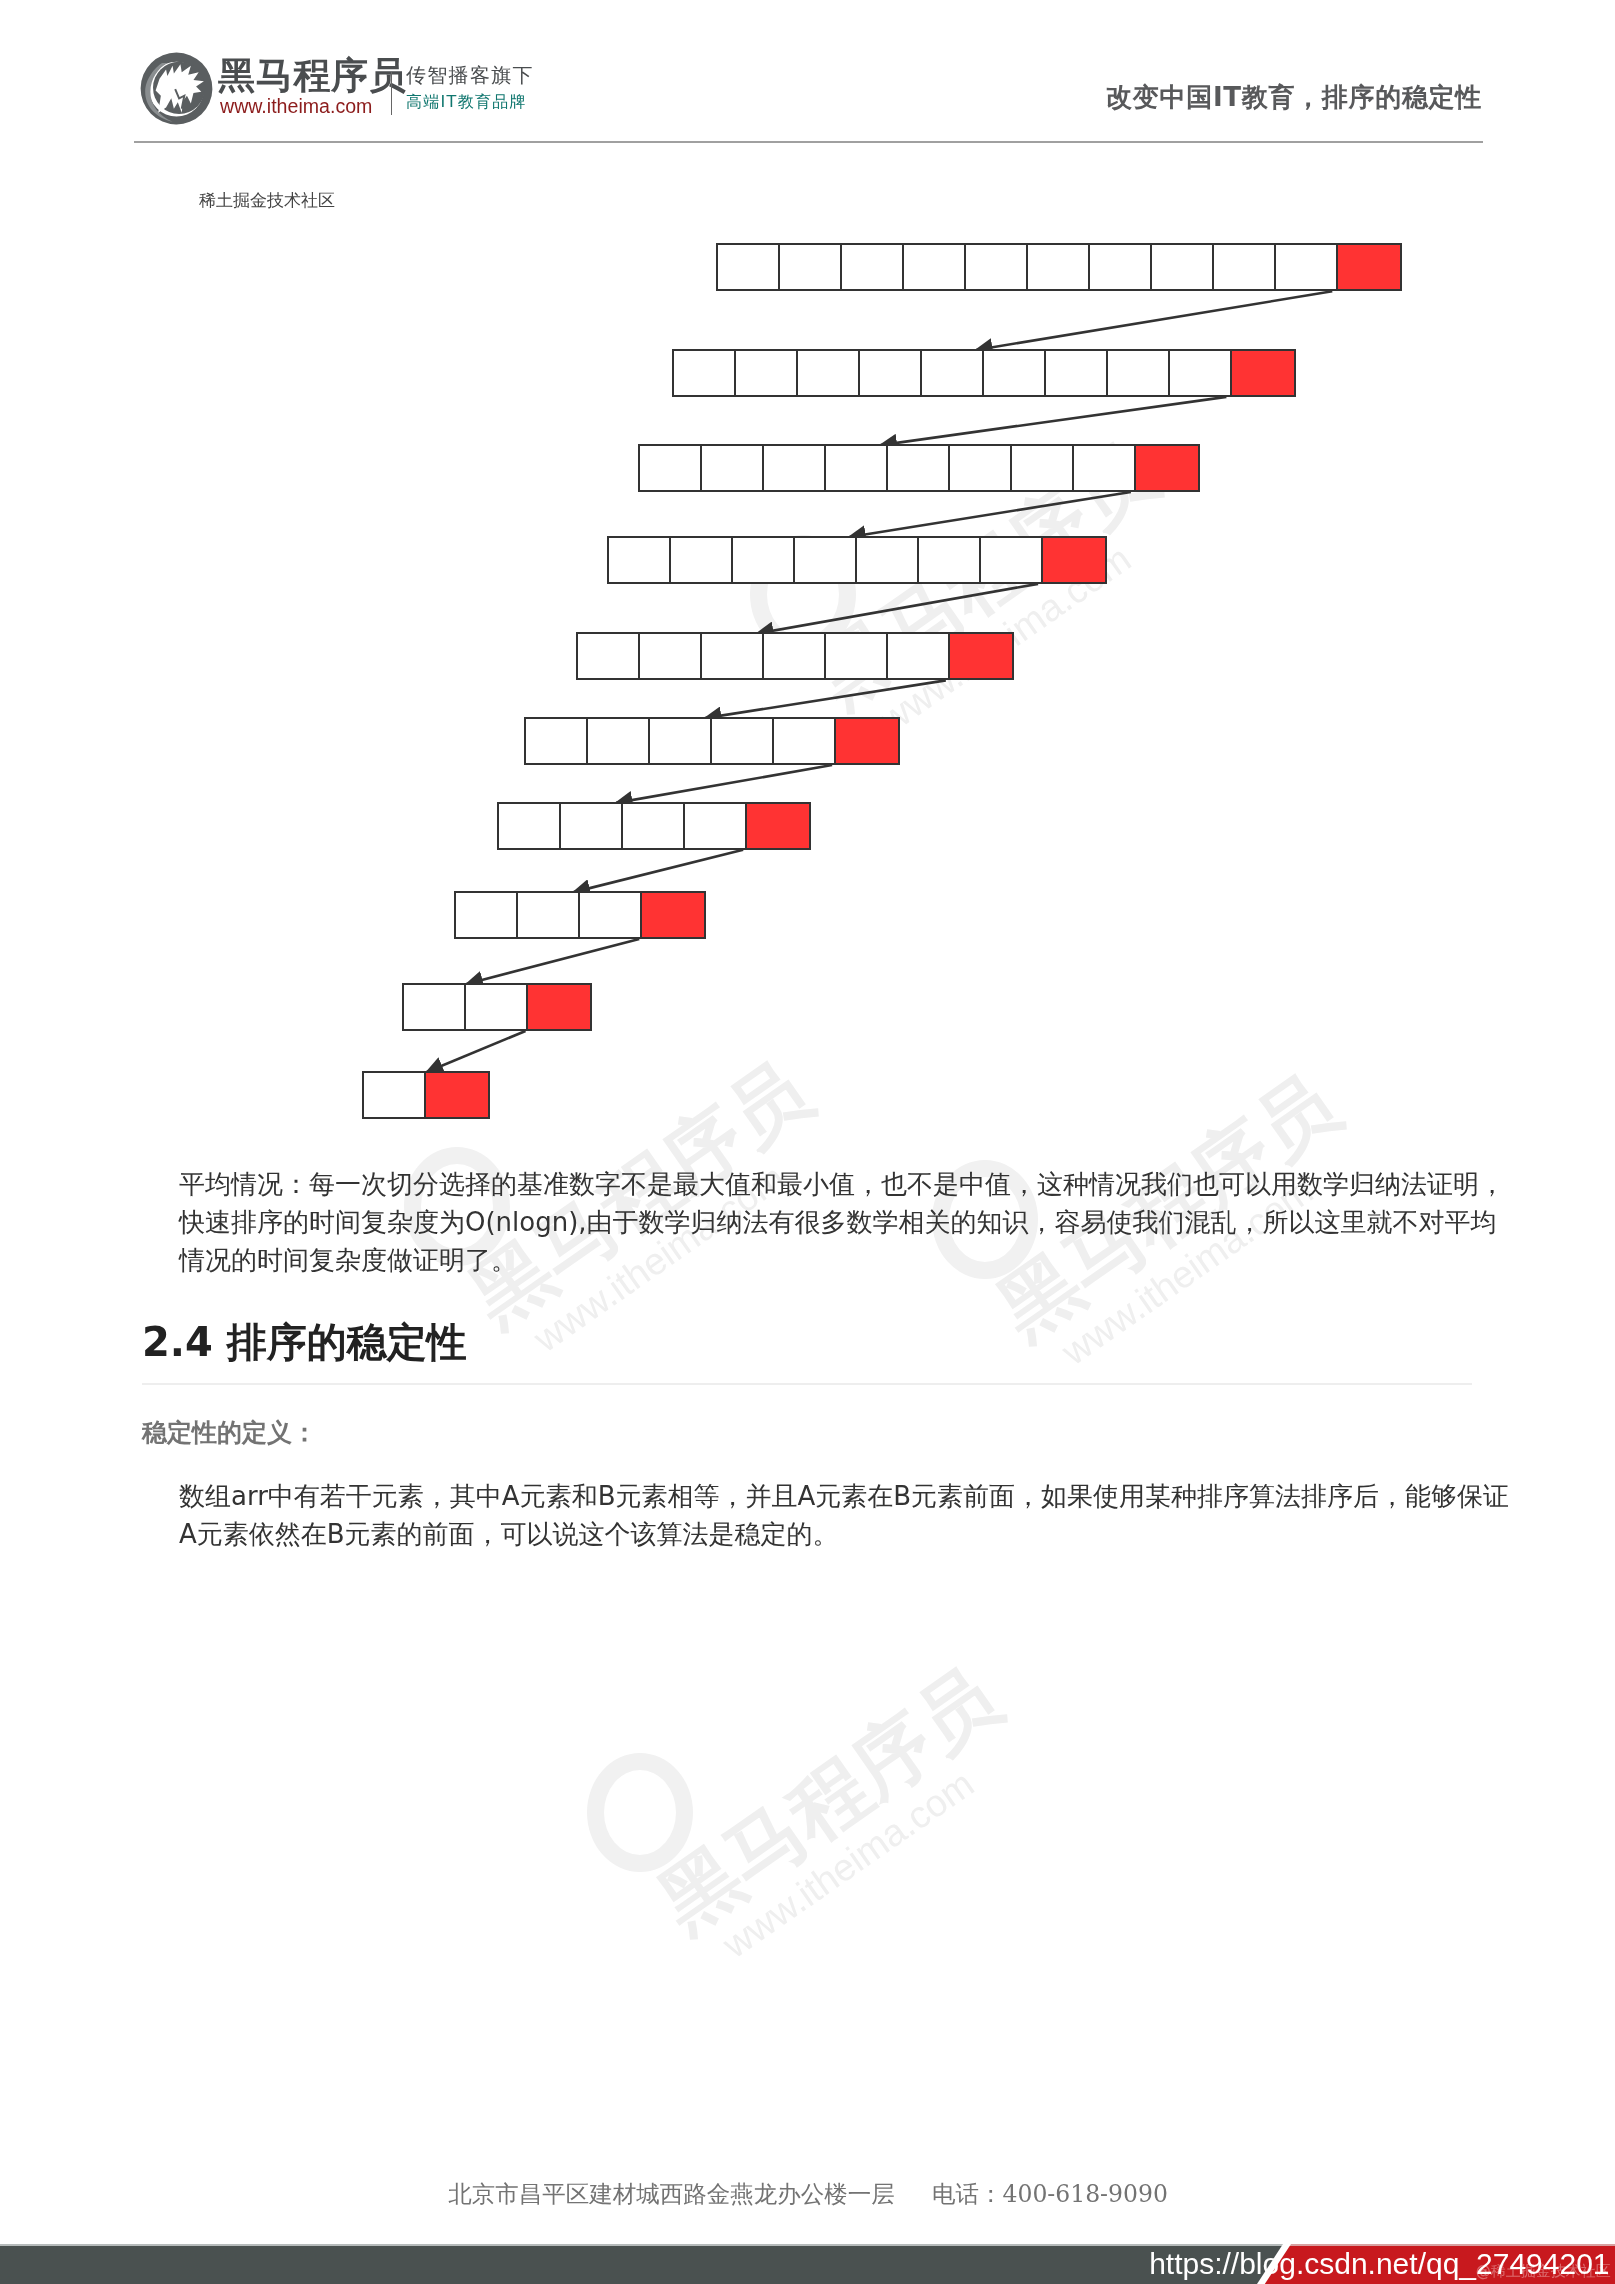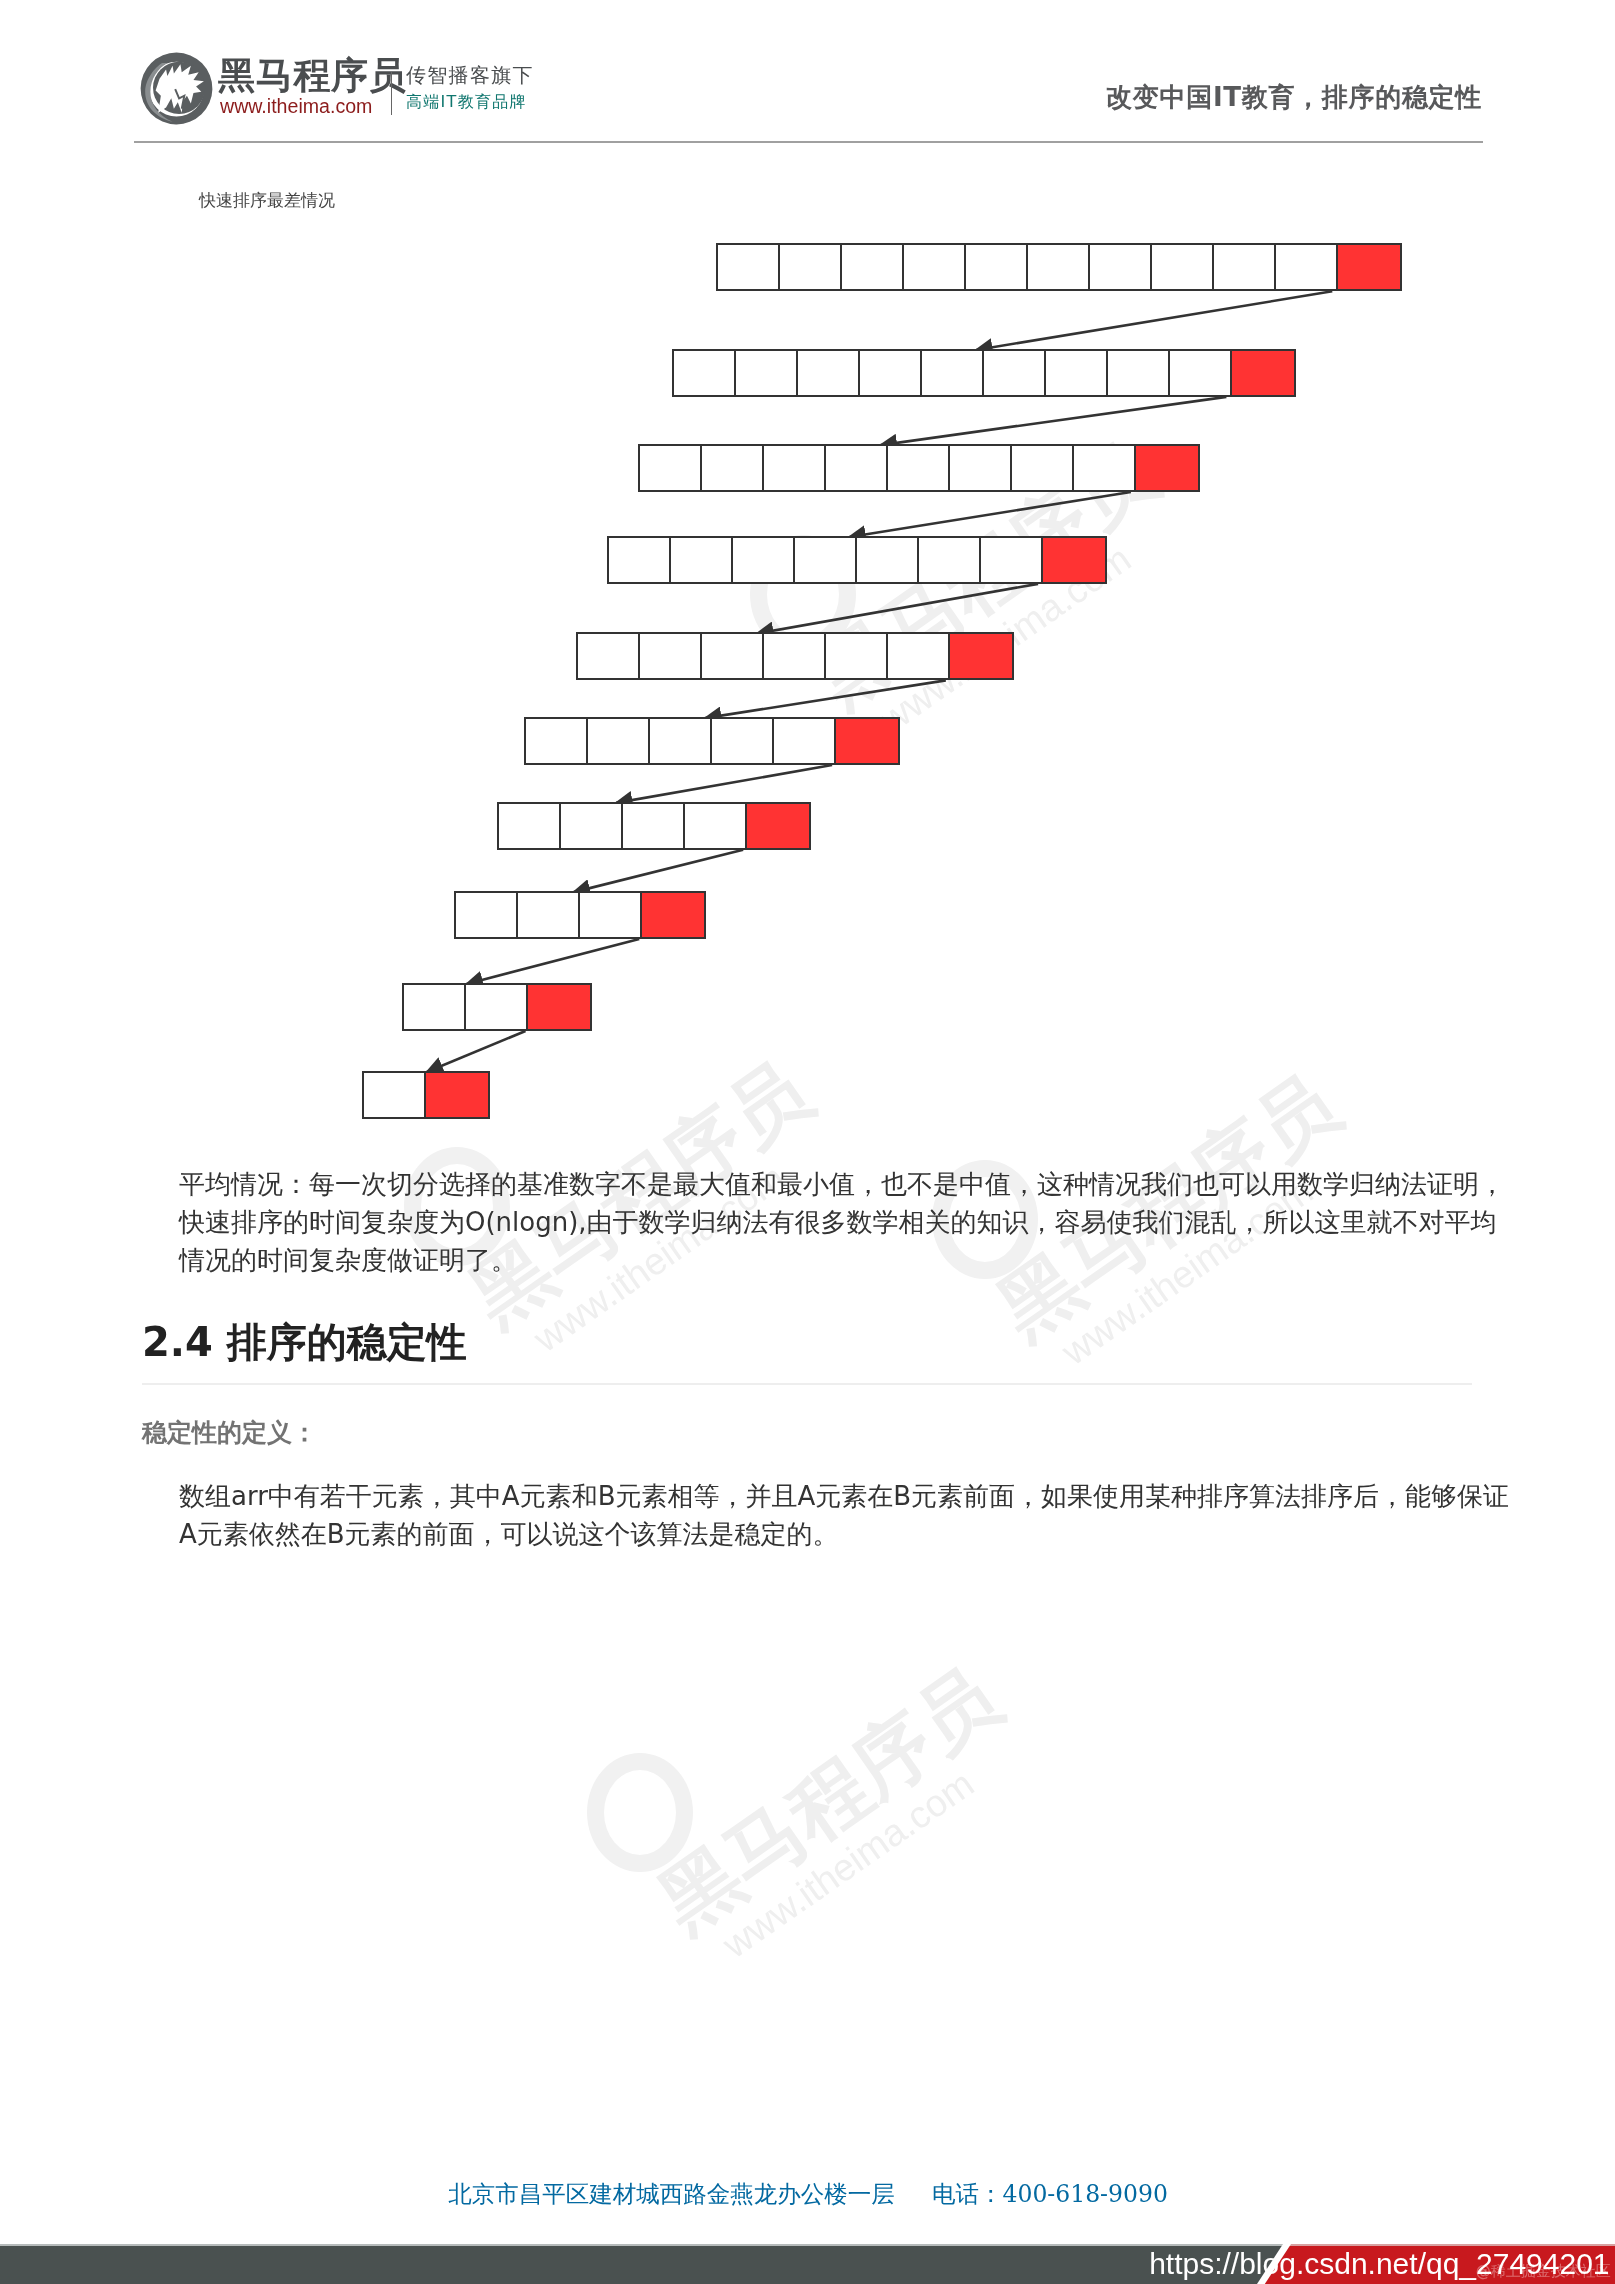--- a/index.html
+++ b/index.html
@@ -32,21 +32,21 @@
   .cell.pivot { background:#ff3333; }
   svg.arrows { position:absolute; left:0; top:0; width:1616px; height:1173px; overflow:visible; }
 
   
   .para { left:156px; width:1343px; font-size:26px; line-height:38px; color:#333;margin-left:23px; }
   .h2 { left:142px; top:1313px; font-size:40px; font-weight:bold; color:#222; line-height:59px; white-space:nowrap; }
   .h2-rule { left:142px; top:1383px; width:1330px; height:2px; background:#eeeeee; }
   .h4 { left:142px; top:1414px; font-size:25px; font-weight:bold; color:#737373; line-height:38px; white-space:nowrap; }
 
   
-  .footer-addr { left:0; width:1616px; top:2180px; text-align:center; font-family:"DejaVu Serif","Liberation Serif",serif; font-size:23.5px; color:#0369a1; line-height:29px; white-space:pre; }
+  .footer-addr { left:0; width:1616px; top:2180px; text-align:center; font-family:"DejaVu Serif","Liberation Serif",serif; font-size:23.5px; color:#737373; line-height:29px; white-space:pre; }
   .footer-bar { left:0; top:2244px; width:1616px; height:40px; background:#4a5150; border-top:2.6px solid #b6bbbb; box-sizing:border-box; }
   .footer-red { left:1258px; top:2244px; width:358px; height:40px; background:#c8191e; clip-path:polygon(26px 0, 100% 0, 100% 100%, 0 100%); border-top:2.6px solid #d8a0a0; box-sizing:border-box; }
   .footer-slash { left:1257px; top:2244px; width:34px; height:40px; background:#fff; clip-path:polygon(26px 0, 34px 0, 7.8px 100%, 0 100%); }
   .footer-url { right:6.5px; top:2244px; font-size:30px; color:#ffffff; line-height:40px; font-family:"Liberation Sans",sans-serif; white-space:nowrap; }
   .footer-community { right:5.2px; top:2262px; font-size:15px; color:rgba(255,255,255,0.35); white-space:nowrap; }
 </style>
 </head>
 <body>
 
 <div class="abs logo-mark">
@@ -80,21 +80,21 @@
 <div class="abs wm" style="left:984px;top:1284px;">
   <span class="wm-name">黑马程序员</span>
   <span class="wm-url">www.itheima.com</span>
 </div>
 <div class="abs wm-ring" style="left:587px;top:1753px;"></div>
 <div class="abs wm" style="left:645px;top:1877px;">
   <span class="wm-name">黑马程序员</span>
   <span class="wm-url">www.itheima.com</span>
 </div>
 
-<div class="abs caption">快速排序最差情况</div>
+<div class="abs caption">稀土掘金技术社区</div>
 <div class="abs diagram" id="diagram">
   <svg class="arrows" id="arrows" viewBox="0 0 2479 1800" width="1616" height="1173">
     <defs>
       <marker id="ah" viewBox="0 0 10 10" refX="9" refY="5" markerWidth="7" markerHeight="7" orient="auto-start-reverse">
         <path d="M0 0 L10 5 L0 10 Z" fill="#333"></path>
       </marker>
     </defs>
   <line x1="2044" y1="447" x2="1497.5" y2="537" stroke="#333" stroke-width="4" marker-end="url(#ah)"></line>
       <line x1="1881.5" y1="609" x2="1351" y2="683" stroke="#333" stroke-width="4" marker-end="url(#ah)"></line>
       <line x1="1735" y1="755" x2="1303" y2="824" stroke="#333" stroke-width="4" marker-end="url(#ah)"></line>

